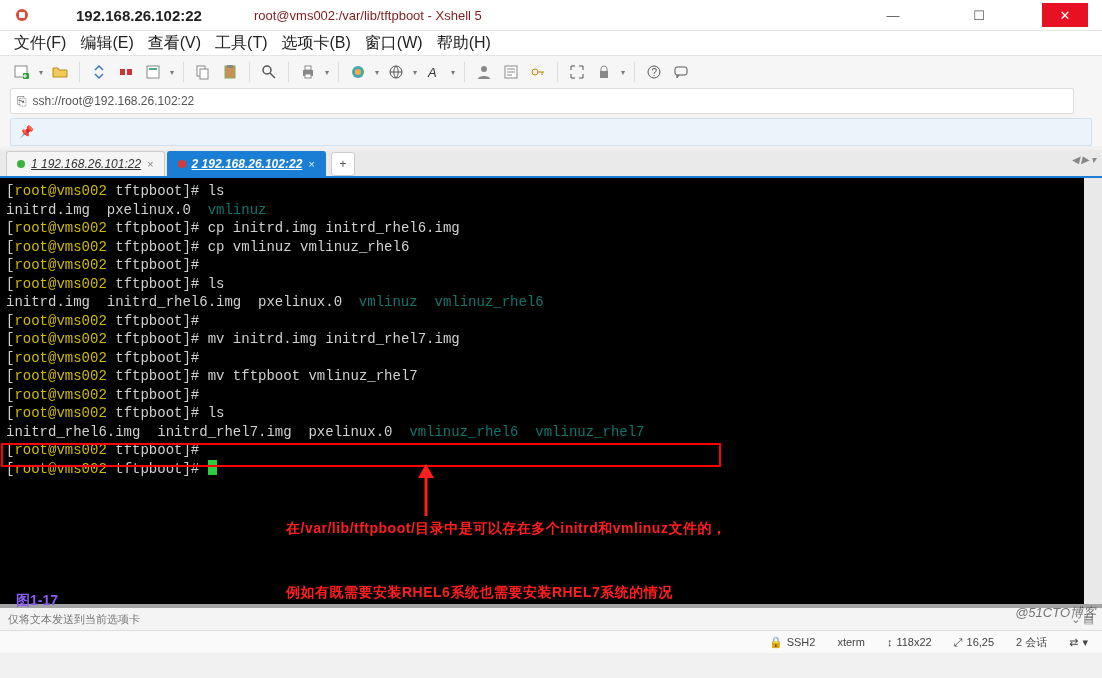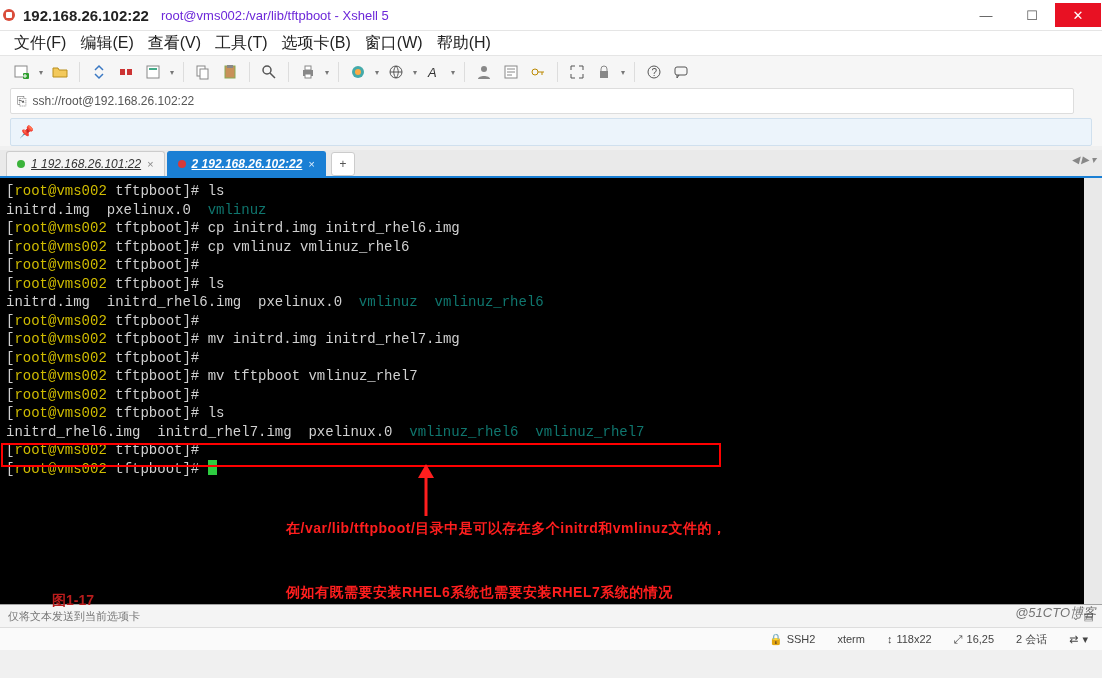--- a/index.html
+++ b/index.html
@@ -12,32 +12,33 @@
     height: 678px;
     overflow: hidden;
     position: relative;
   }
   
   .titlebar {
     height: 30px;
     background: #fff;
     display: flex;
     align-items: center;
-    padding: 0 1px;
+    padding: 0 14px;
     box-sizing: border-box;
+    gap: 40px;
   }
   .titlebar .icon-app {
     width:16px; height:16px; margin-right:6px;
     display:inline-flex; align-items:center; justify-content:center;
   }
   .titlebar .title-ip {
     font-weight: bold; font-size:15px; color:#222;
   }
   .titlebar .title-path {
-    font-size:13px; color:#6d28d9; margin-left:12px;
+    font-size:13px; color:#7f1d1d; margin-left:12px;
   }
   .titlebar .spacer { flex:1; }
   .winbtn {
     width:46px; height:22px; display:flex; align-items:center; justify-content:center;
     color:#555; font-size:13px;
   }
   .winbtn.close { background:#e81123; color:#fff; width:46px; height:24px; }
   
   .menubar {
     height:24px; background:#fff; display:flex; align-items:center;
@@ -129,31 +130,30 @@
   }
   .annot {
     position:absolute; left:286px;
     color:#ff1e1e; font-weight:bold; font-family:"Microsoft YaHei",sans-serif;
     font-size:14px; letter-spacing:0.5px;
   }
   .annot1 { top:520px; }
   .annot2 { top:552px;margin-top:32px; }
   .figlabel {
     position:absolute; left:16px; top:592px;
-    color:#b91c1c; font-weight:bold; font-family:"Microsoft YaHei",sans-serif;
+    color:#8b5cf6; font-weight:bold; font-family:"Microsoft YaHei",sans-serif;
     font-size:14px;
-    margin-left:36px;
   }
   .watermark {
     position:absolute; right:6px; bottom:56px; color:#3b3b3b; font-size:13px;
     font-family:"Microsoft YaHei",sans-serif; opacity:0.7; font-style:italic;
   }
   
   .sendbar {
-    height:22px; background:#f4f4f4; border-top:1px solid #a3a3a3;
+    height:22px; background:#f4f4f4; border-top:4px solid #a3a3a3;
     display:flex; align-items:center; padding:0 8px; color:#777; font-size:11px;
     justify-content:space-between;
   }
   .statusbar {
     height:22px; background:#fafafa; border-top:1px solid #ddd;
     display:flex; align-items:center; justify-content:flex-end;
     padding:0 14px; color:#444; font-size:11px; gap:22px;
   }
   .statusbar .seg { display:flex; gap:4px; align-items:center; }
 </style>

